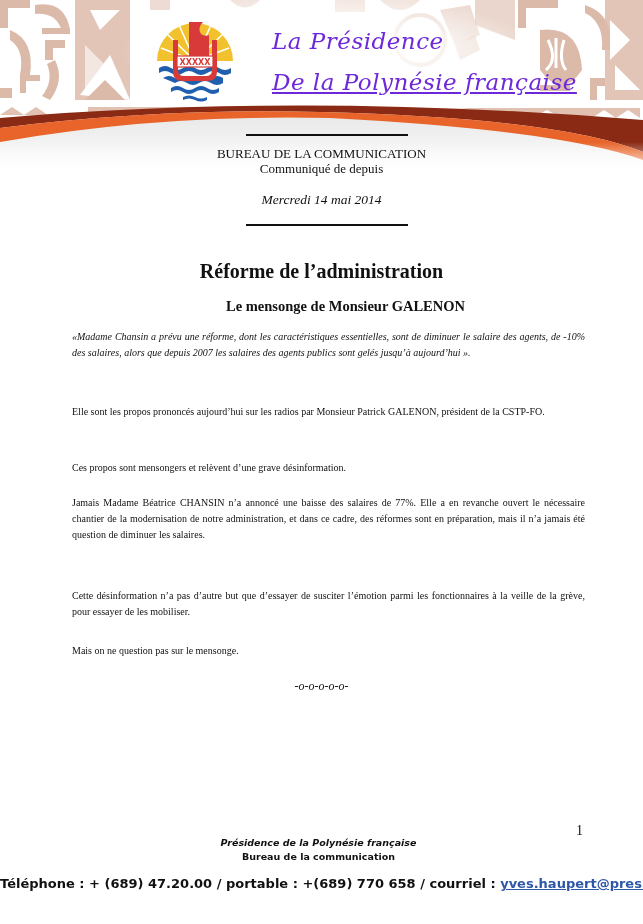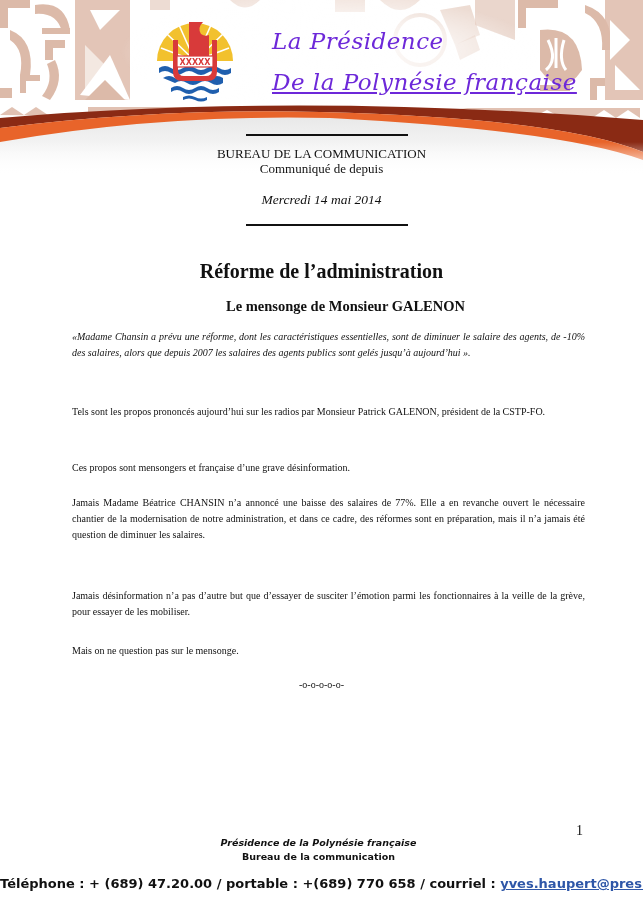--- a/index.html
+++ b/index.html
@@ -65,21 +65,21 @@
       text-align: justify;
       margin: 0;
     }
     .body-para.quote { font-style: italic; }
     .p1 { top: 329px; }
     .p2 { top: 404px; }
     .p3 { top: 460px; }
     .p4 { top: 495px; }
     .p5 { top: 588px; }
     .p6 { top: 643px; }
-    .separator { top: 679px; font-size: 10px; }
+    .separator { top: 679px; font-size: 12px; font-style: italic; }
 
     .page-number {
       position: absolute;
       left: 576px;
       top: 823px;
       font-size: 14px;
     }
     .footer-line {
       position: absolute;
       left: 0;
@@ -197,24 +197,24 @@
 <div class="rule" style="top:134px"></div>
 <div class="center-line bureau">BUREAU DE LA COMMUNICATION</div>
 <div class="center-line communique">Communiqué de depuis</div>
 <div class="center-line date">Mercredi 14 mai 2014</div>
 <div class="rule" style="top:224px"></div>
 
 <div class="center-line title1">Réforme de l’administration</div>
 <div class="center-line title2">Le mensonge de Monsieur GALENON</div>
 
 <p class="body-para quote p1">«Madame Chansin a prévu une réforme, dont les caractéristiques essentielles, sont de diminuer le salaire des agents, de -10% des salaires, alors que depuis 2007 les salaires des agents publics sont gelés jusqu’à aujourd’hui ».</p>
-<p class="body-para p2">Tels sont les propos prononcés aujourd’hui sur les radios par Monsieur Patrick GALENON, président de la CSTP-FO.</p>
-<p class="body-para p3">Ces propos sont mensongers et française d’une grave désinformation.</p>
+<p class="body-para p2">Elle sont les propos prononcés aujourd’hui sur les radios par Monsieur Patrick GALENON, président de la CSTP-FO.</p>
+<p class="body-para p3">Ces propos sont mensongers et relèvent d’une grave désinformation.</p>
 <p class="body-para p4">Jamais Madame Béatrice CHANSIN n’a annoncé une baisse des salaires de 77%. Elle a en revanche ouvert le nécessaire chantier de la modernisation de notre administration, et dans ce cadre, des réformes sont en préparation, mais il n’a jamais été question de diminuer les salaires.</p>
-<p class="body-para p5">Jamais désinformation n’a pas d’autre but que d’essayer de susciter l’émotion parmi les fonctionnaires à la veille de la grève, pour essayer de les mobiliser.</p>
+<p class="body-para p5">Cette désinformation n’a pas d’autre but que d’essayer de susciter l’émotion parmi les fonctionnaires à la veille de la grève, pour essayer de les mobiliser.</p>
 <p class="body-para p6">Mais on ne question pas sur le mensonge.</p>
 
 <div class="center-line separator">-o-o-o-o-o-</div>
 
 <div class="page-number">1</div>
 <div class="footer-line footer-org">Présidence de la Polynésie française</div>
 <div class="footer-line footer-dept">Bureau de la communication</div>
 <div class="footer-line footer-contact">
   <span>Téléphone : + (689) 47.20.00 / portable : +(689) 770 658 / courriel : </span><a>yves.haupert@presidence.pf</a>
 </div>

